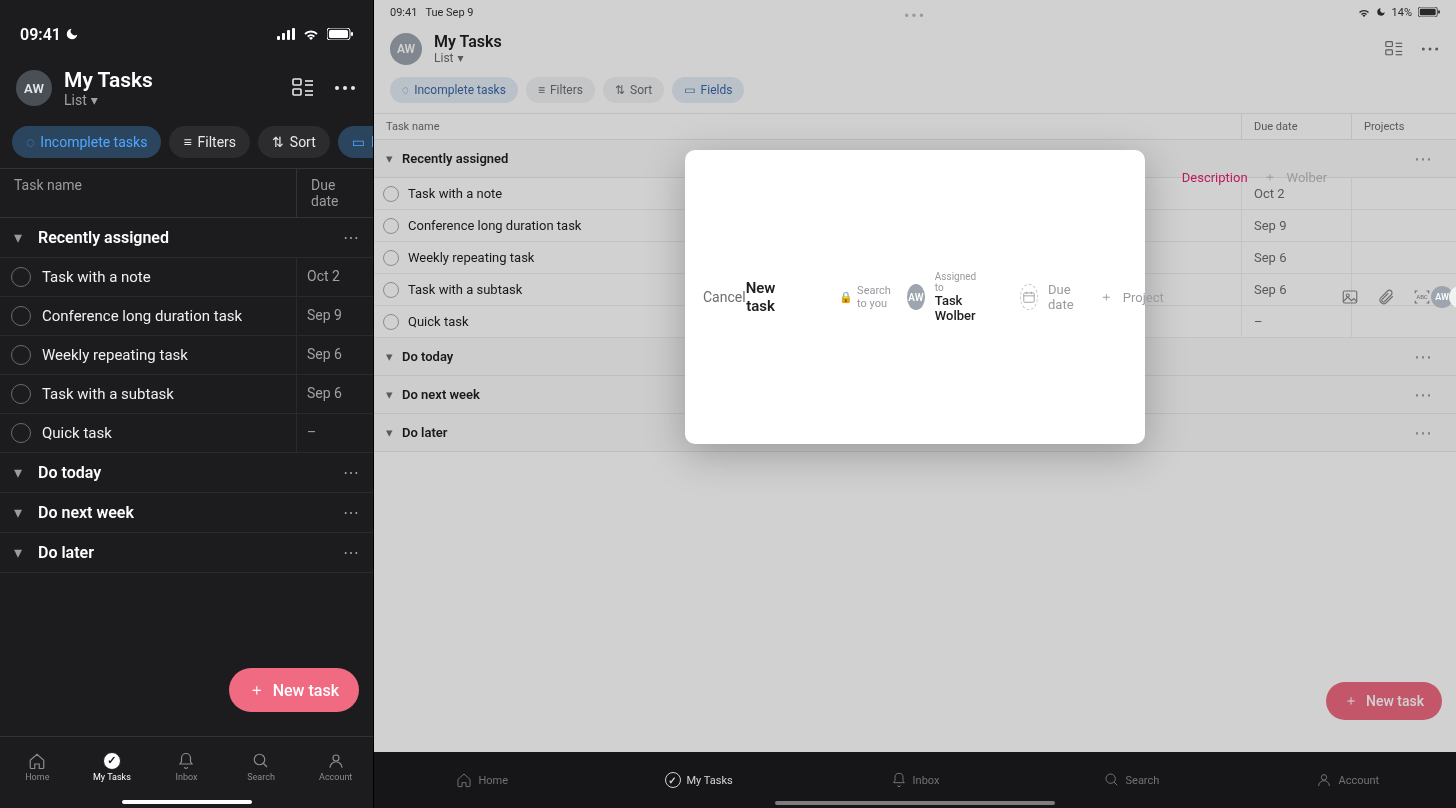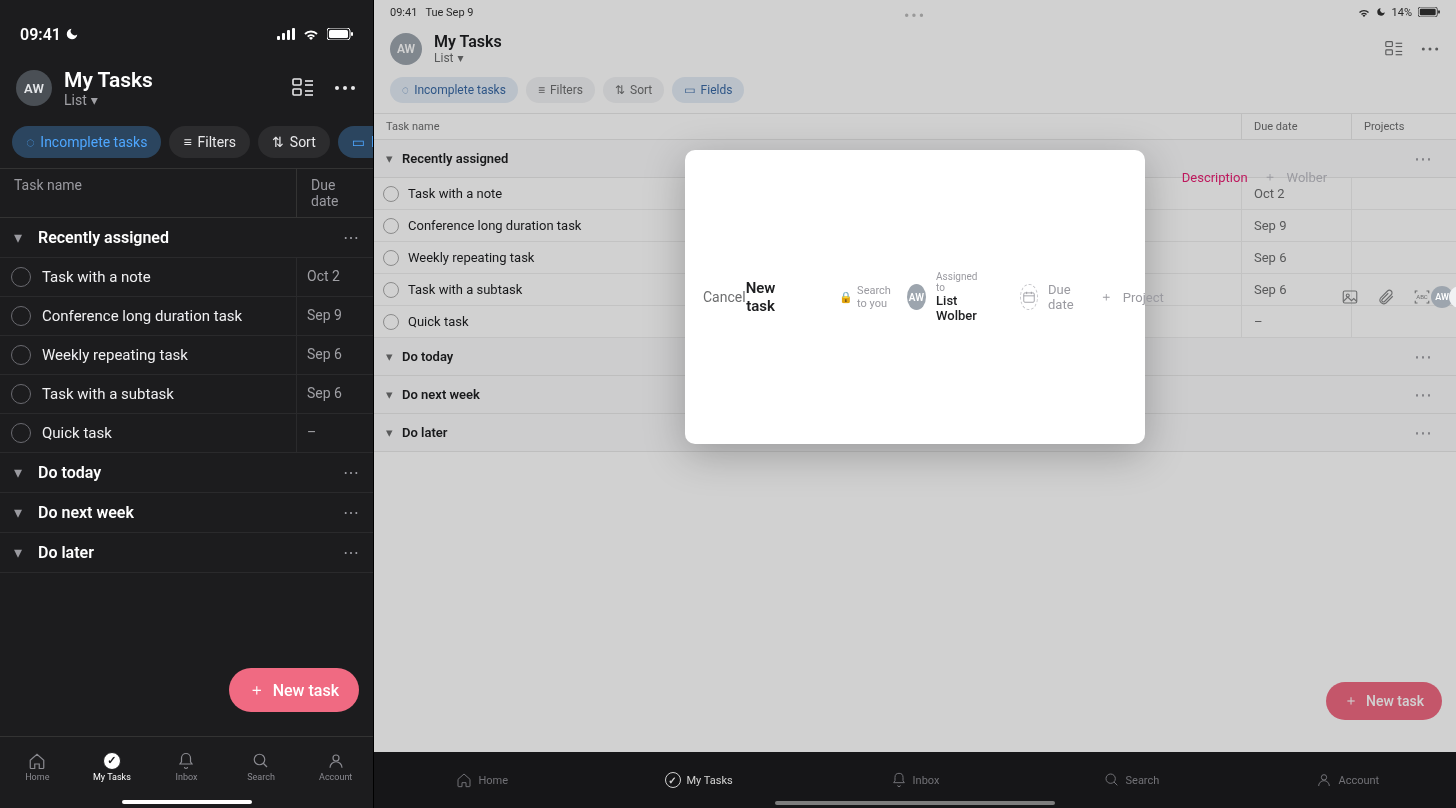--- a/index.html
+++ b/index.html
@@ -510,21 +510,21 @@
         </div>
         <div class="m-priv">
           <span>🔒</span>
           <span>Search to you</span>
         </div>
         <div class="m-line">
           <div class="m-assign">
             <div class="m-av-sm">AW</div>
             <div>
               <div class="m-ass-lab">Assigned to</div>
-              <div class="m-ass-val">List Wolber</div>
+              <div class="m-ass-val">Task Wolber</div>
             </div>
           </div>
           <div class="m-due">
             <span class="m-due-ico">
                 <svg width="14" height="14" viewBox="0 0 24 24" fill="none" stroke="#9a9aa0" stroke-width="1.5">
                   <rect x="3" y="5" width="18" height="16" rx="2"></rect>
                   <line x1="3" y1="10" x2="21" y2="10"></line>
                   <line x1="8" y1="3" x2="8" y2="7"></line>
                   <line x1="16" y1="3" x2="16" y2="7"></line>
                 </svg>

